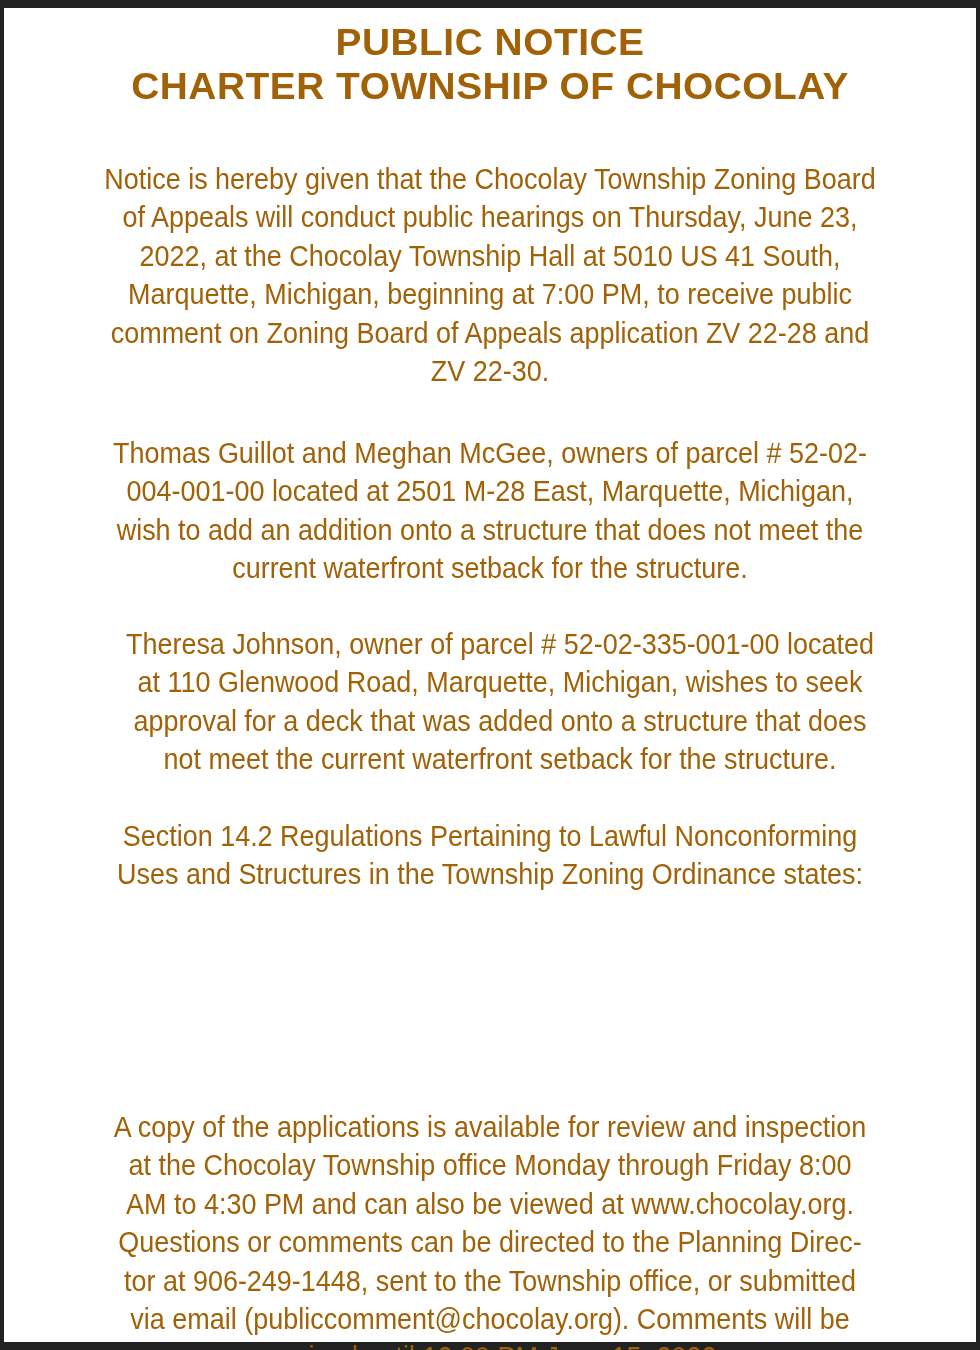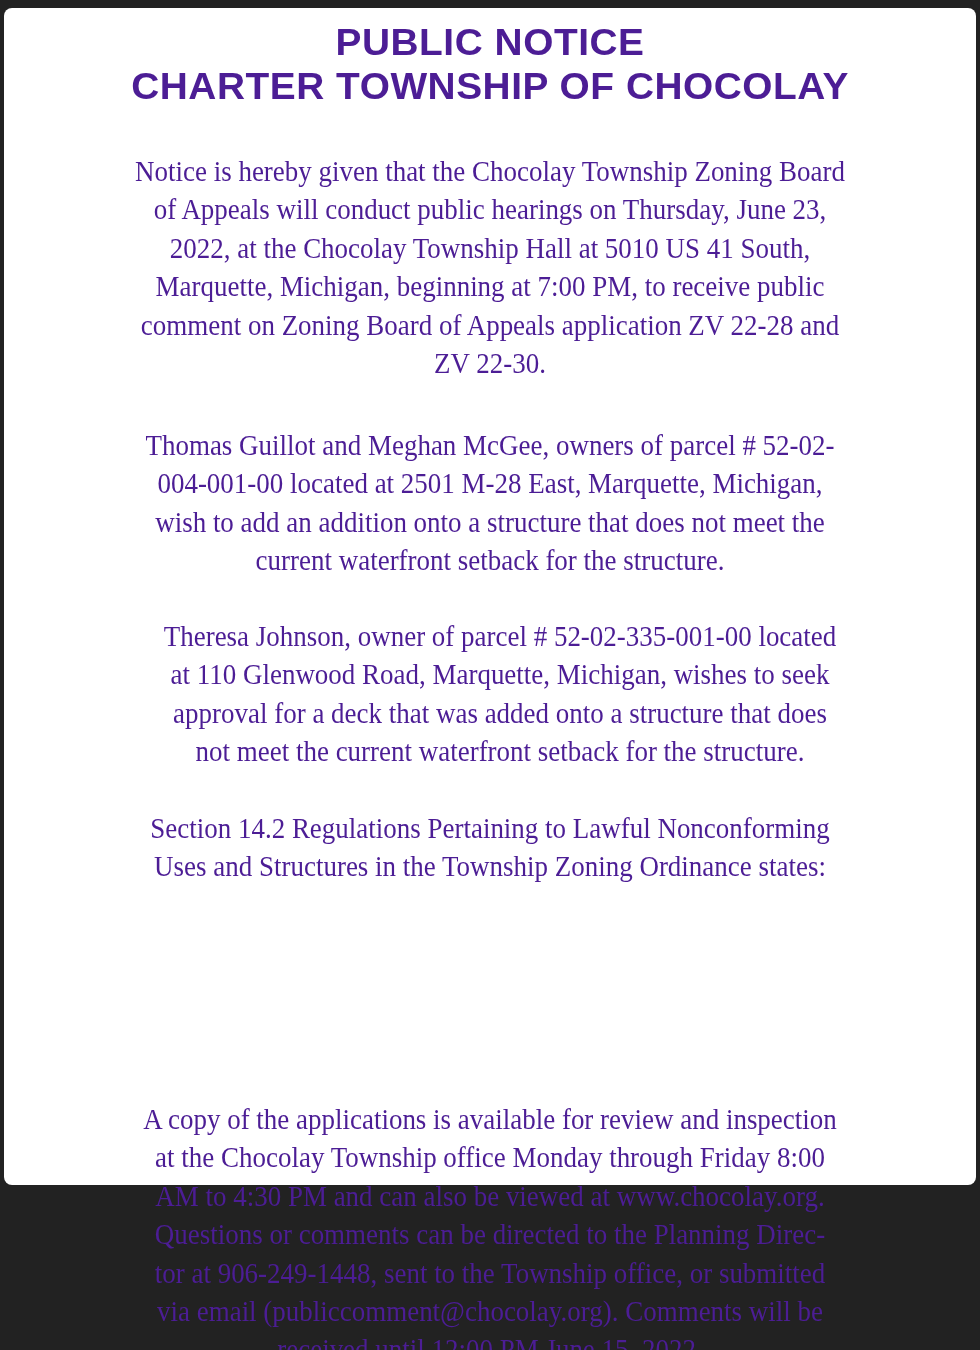--- a/index.html
+++ b/index.html
@@ -5,43 +5,42 @@
   html, body { margin: 0; padding: 0; }
   body {
     width: 980px; height: 1350px;
     background: #222222;
     position: relative;
     overflow: hidden;
   }
   .page {
     position: absolute;
     left: 4px; top: 8px;
-    width: 972px; height: 1177px;
+    width: 972px; height: 1334px;
     background: #ffffff;
-    color: #4c1d95;
-    border-radius: 8px;
+    color: #a16207;
   }
   .title {
     text-align: center;
     font-family: "Liberation Sans", sans-serif;
     font-weight: bold;
     font-size: 37px;
     line-height: 44px;
     letter-spacing: 0.5px;
     margin: 0;
     padding-top: 13px;
     transform: scaleX(1.05);
   }
   .title .line { display: block; }
   .para {
     text-align: center;
-    font-family: Liberation Serif, serif;
+    font-family: Liberation Sans, sans-serif;
     font-size: 29px;
     line-height: 38.4px;
-    margin: 4px;
+    margin: 12px;
   }
   .para .line {
     display: block;
     white-space: nowrap;
     transform: scaleX(0.93);
   }
   #p1 { position: absolute; top: 140px; left: 0; right: 0; }
   #p2 { position: absolute; top: 414px; left: 0; right: 0; }
   #p3 { position: absolute; top: 605px; left: 0; right: 0; padding-left: 20px; }
   #p4 { position: absolute; top: 797px; left: 0; right: 0; }

